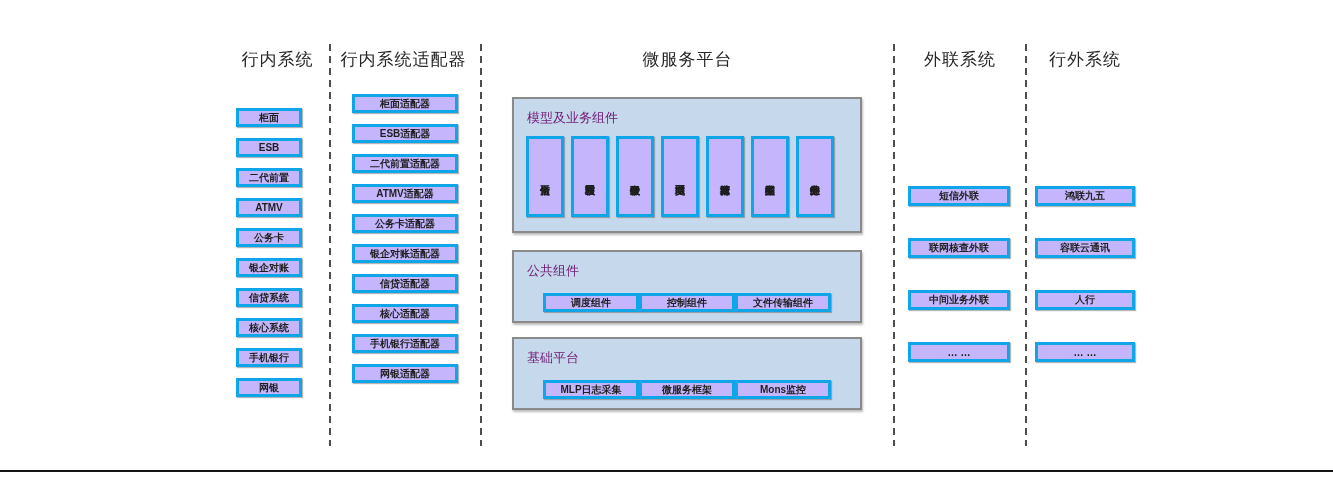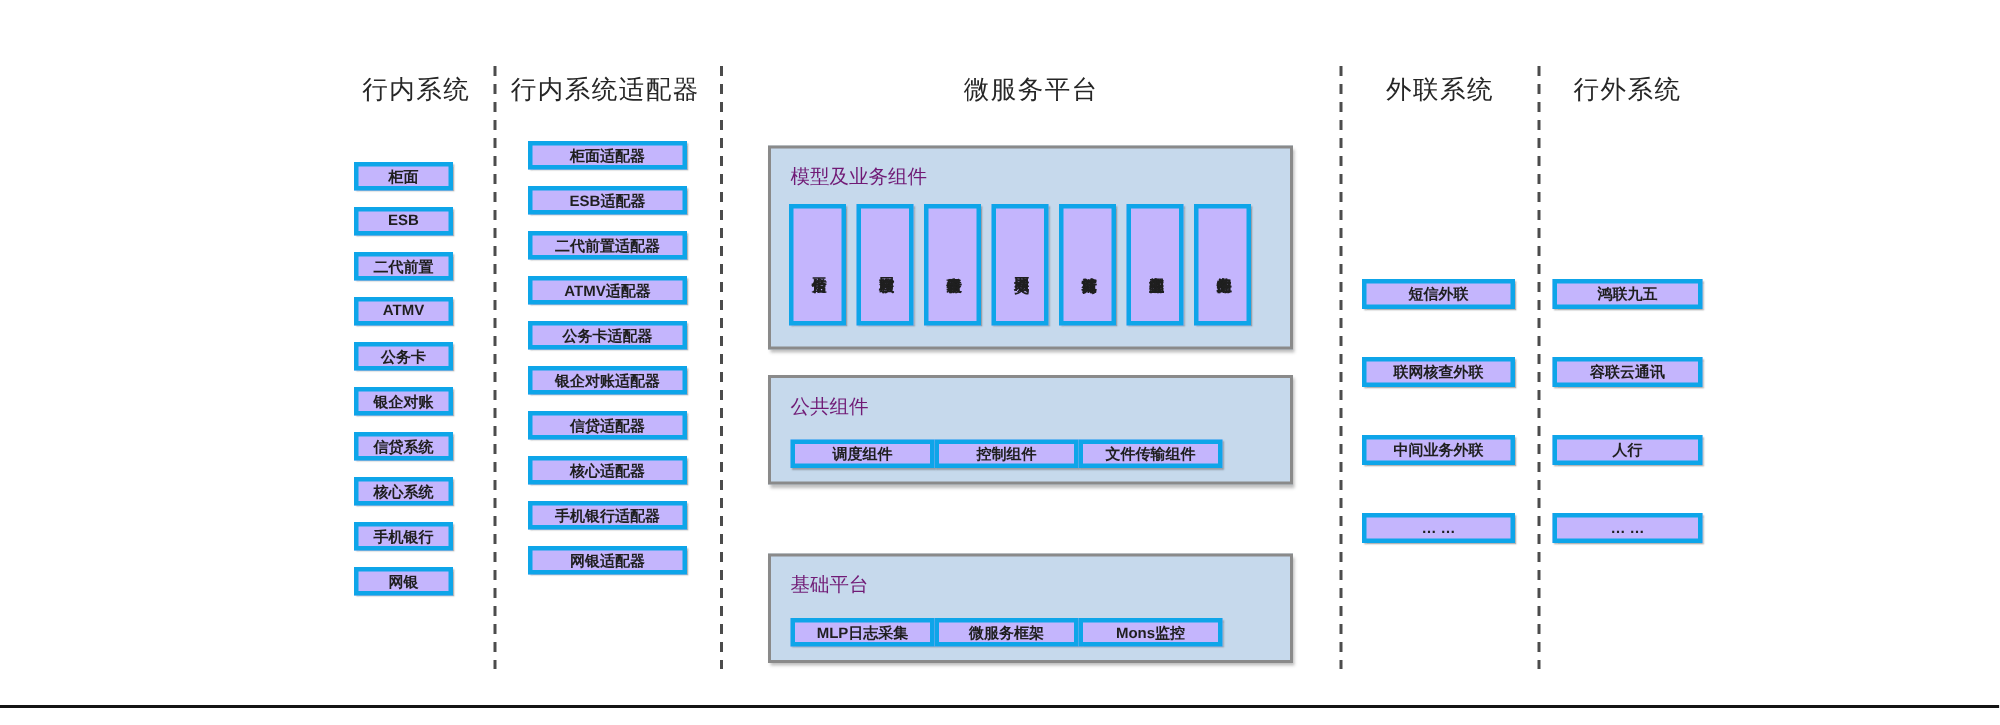--- a/index.html
+++ b/index.html
@@ -41,21 +41,21 @@
   .section-title{
     font-size:13px;color:#701a75;margin:10px 0 0 13px;font-weight:normal;
   }
   .vbox-row{display:flex;gap:7px;padding-left:12px;margin-top:9px;}
   .vbox{
     width:38px;height:81px;flex:0 0 auto;
     writing-mode:vertical-rl;text-orientation:upright;
     display:flex;align-items:center;justify-content:center;
     font-size:10px;line-height:1.12;letter-spacing:0;white-space:normal;
   }
-  .hbox-row{display:flex;justify-content:flex-start;padding:0 13px;margin-top:13px;}
+  .hbox-row{display:flex;justify-content:center;padding:0 13px;margin-top:13px;}
   .hbox{width:96px;height:19px;}
 </style>
 </head>
 <body>
 
 <div class="diagram">
 
   <div class="col-header" style="left:225px;width:105px;">行内系统</div>
   <div class="col-header" style="left:328px;width:151px;">行内系统适配器</div>
   <div class="col-header" style="left:481px;width:413px;">微服务平台</div>
@@ -108,21 +108,21 @@
 
   <div class="section" style="top:250px;height:73px;">
     <div class="section-title">公共组件</div>
     <div class="hbox-row">
       <div class="gbox hbox">调度组件</div>
       <div class="gbox hbox">控制组件</div>
       <div class="gbox hbox">文件传输组件</div>
     </div>
   </div>
 
-  <div class="section" style="top:337px;height:73px;margin-top:32px;">
+  <div class="section" style="top:337px;height:73px;">
     <div class="section-title">基础平台</div>
     <div class="hbox-row">
       <div class="gbox hbox">MLP日志采集</div>
       <div class="gbox hbox">微服务框架</div>
       <div class="gbox hbox">Mons监控</div>
     </div>
   </div>
 
   <div class="vstack stack-4" style="left:908px;top:186px;width:102px;">
     <div class="gbox">短信外联</div>

